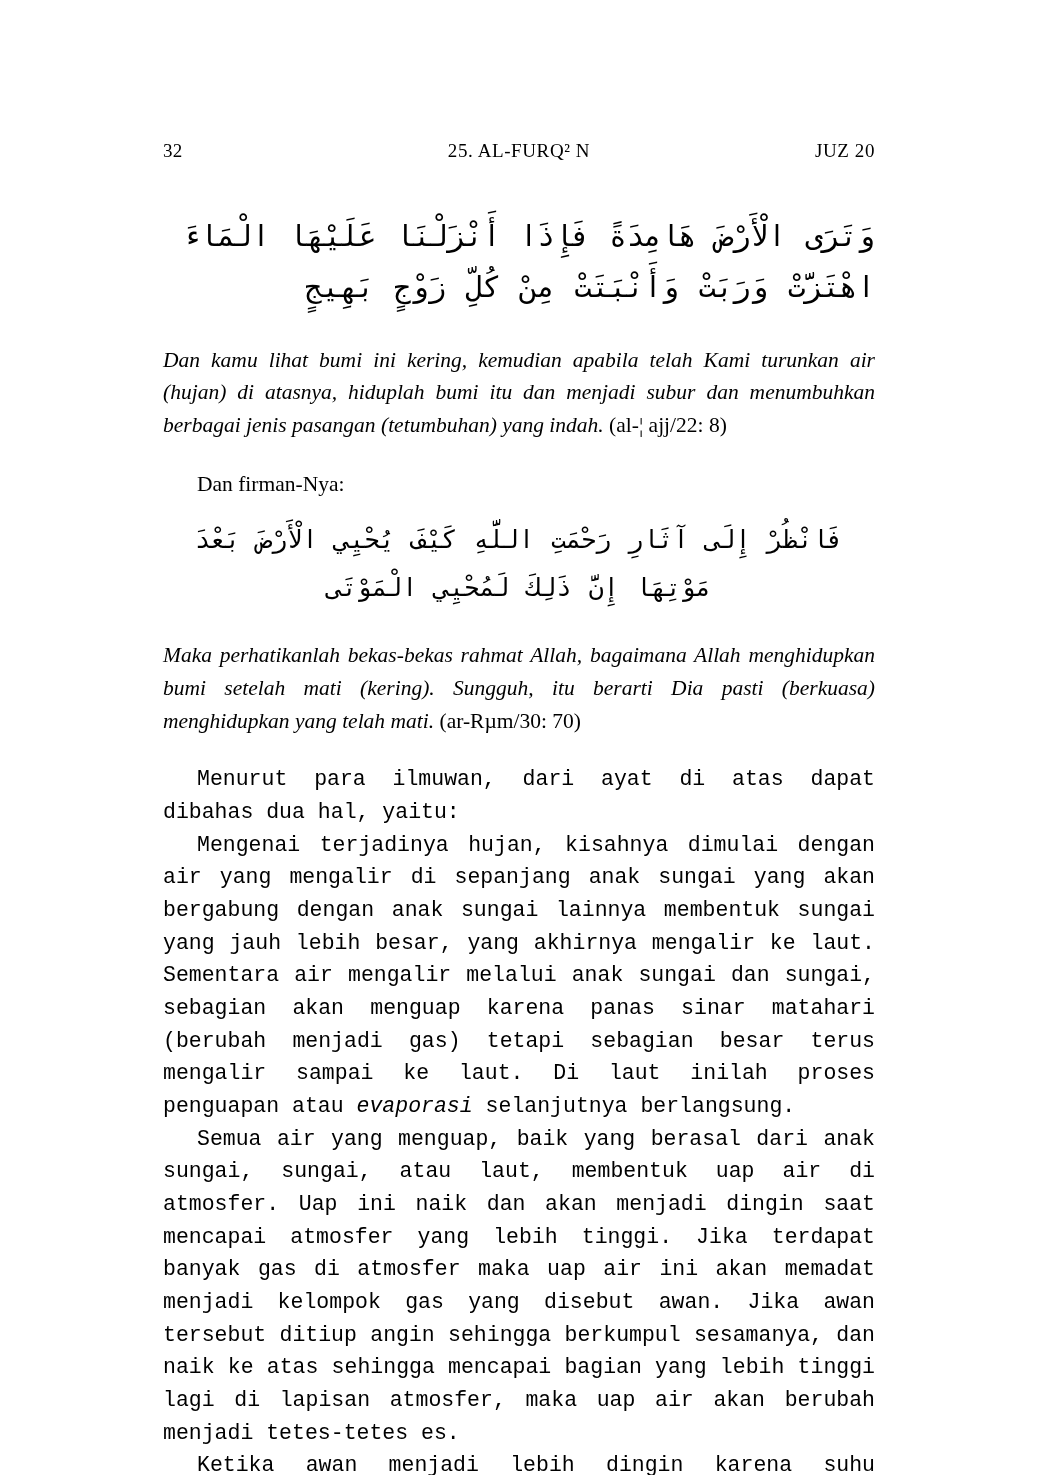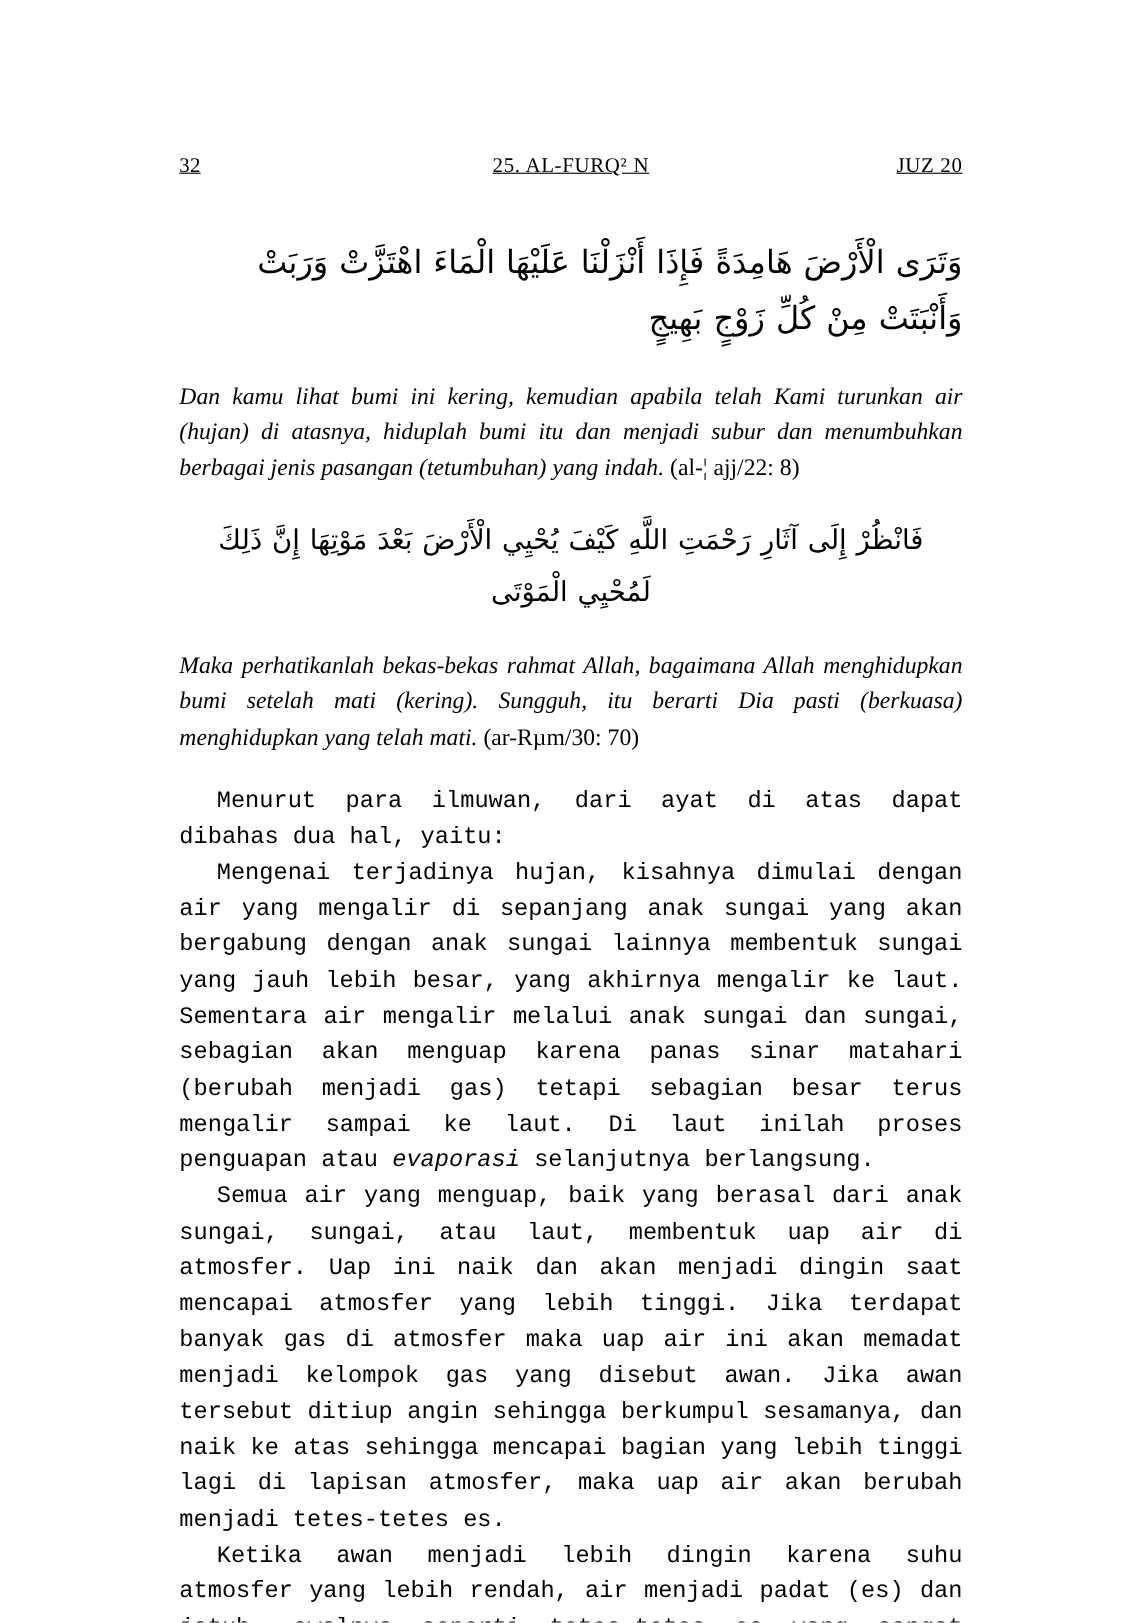--- a/index.html
+++ b/index.html
@@ -27,42 +27,41 @@
     top: 140px;
     width: 712px;
   }
   
   .runhead {
     display: flex;
     align-items: flex-end;
     font-size: 19px;
     letter-spacing: 0.2px;
     margin-bottom: 52px;
-    text-decoration: underline;
   }
   .runhead .folio {
     width: 120px;
     text-align: left;
   }
   .runhead .surah {
     flex: 1;
     text-align: center;
     letter-spacing: 0.6px;
   }
   .runhead .juz {
     width: 120px;
     text-align: right;
     letter-spacing: 0.6px;
   }
 
   
   .arabic {
     direction: rtl;
     text-align: right;
-    font-family: Liberation Sans, sans-serif;
+    font-family: Liberation Mono, monospace;
     font-size: 29px;
     line-height: 1.75;
     margin: 0 0 26px 0;
     word-spacing: 2px;
   }
   .arabic.block1 {
     margin-top: 10px;
     margin-bottom: 28px;
   }
   .arabic.block2 {
@@ -133,20 +132,21 @@
       <span class="juz">JUZ 20</span>
     </div>
 
     <div class="arabic block1">وَتَرَى الْأَرْضَ هَامِدَةً فَإِذَا أَنْزَلْنَا عَلَيْهَا الْمَاءَ اهْتَزَّتْ وَرَبَتْ وَأَنْبَتَتْ مِنْ كُلِّ زَوْجٍ بَهِيجٍ</div>
 
     <p class="translation">
       <span>Dan kamu lihat bumi ini kering, kemudian apabila telah Kami turunkan air (hujan) di atasnya, hiduplah bumi itu dan menjadi subur dan menumbuhkan berbagai jenis pasangan (tetumbuhan) yang indah.</span>
       <span class="ref">(al-¦ ajj/22: 8)</span>
     </p>
 
+    <p class="lead">Dan firman-Nya:</p>
 
     <div class="arabic block2">فَانْظُرْ إِلَى آثَارِ رَحْمَتِ اللَّهِ كَيْفَ يُحْيِي الْأَرْضَ بَعْدَ مَوْتِهَا إِنَّ ذَلِكَ لَمُحْيِي الْمَوْتَى</div>
 
     <p class="translation">
       <span>Maka perhatikanlah bekas-bekas rahmat Allah, bagaimana Allah menghidupkan bumi setelah mati (kering). Sungguh, itu berarti Dia pasti (berkuasa) menghidupkan yang telah mati.</span>
       <span class="ref">(ar-Rµm/30: 70)</span>
     </p>
 
     <p class="para">Menurut para ilmuwan, dari ayat di atas dapat dibahas dua hal, yaitu:</p>
 

